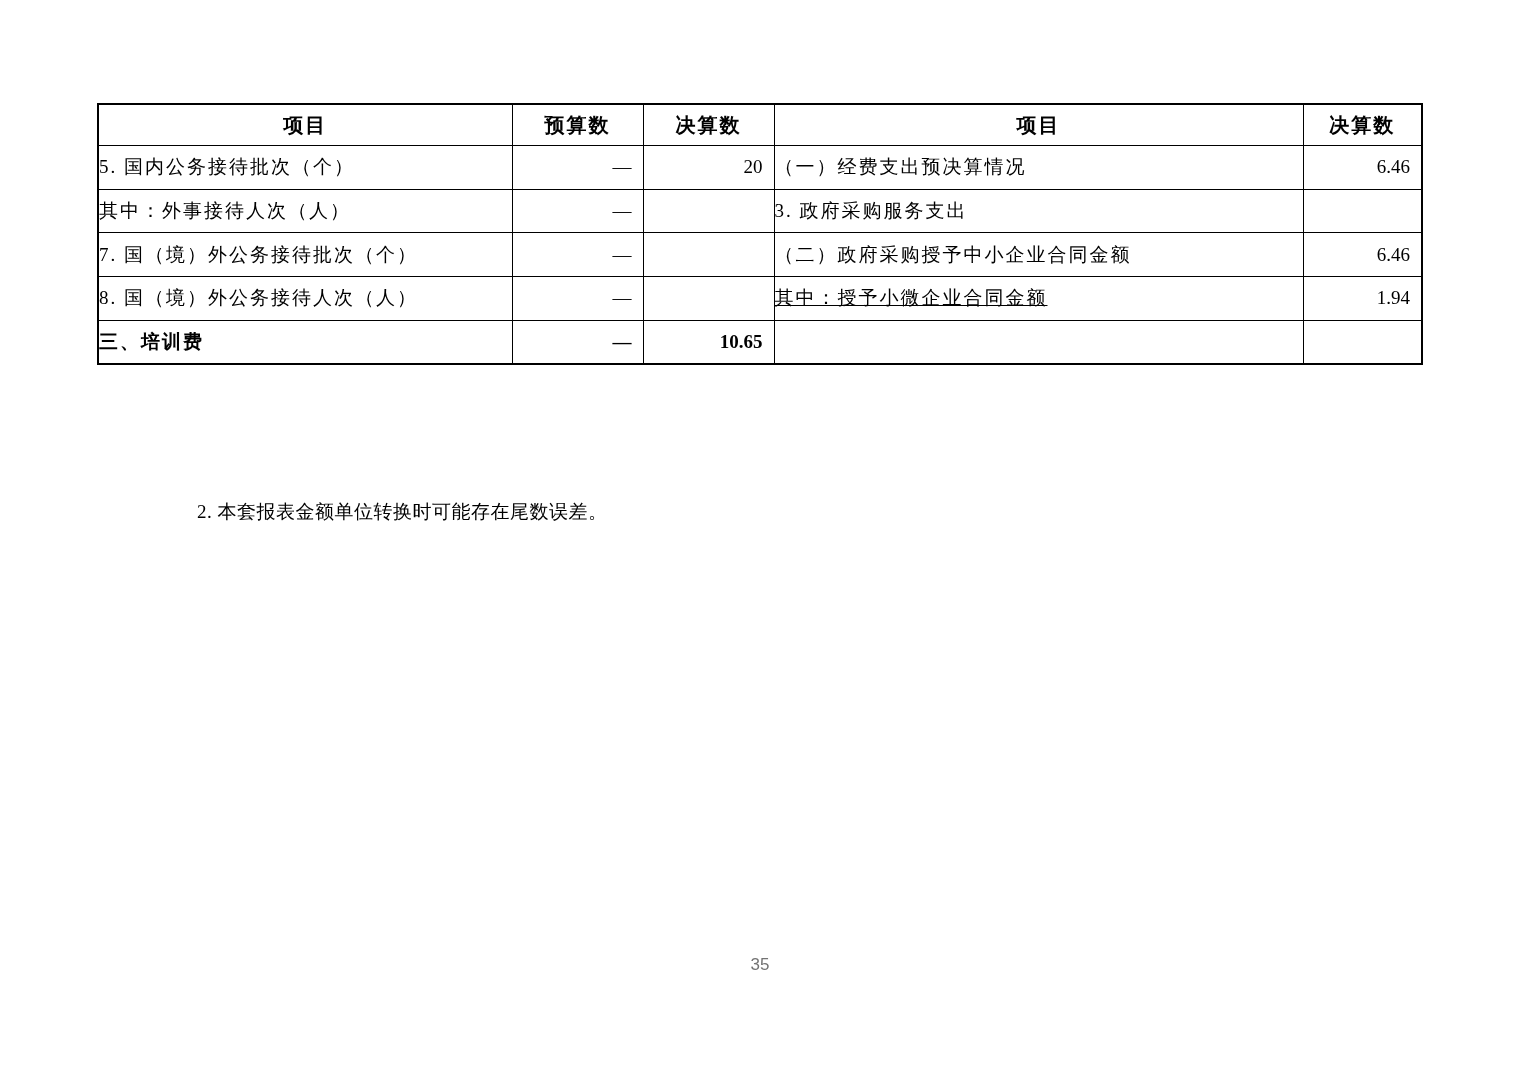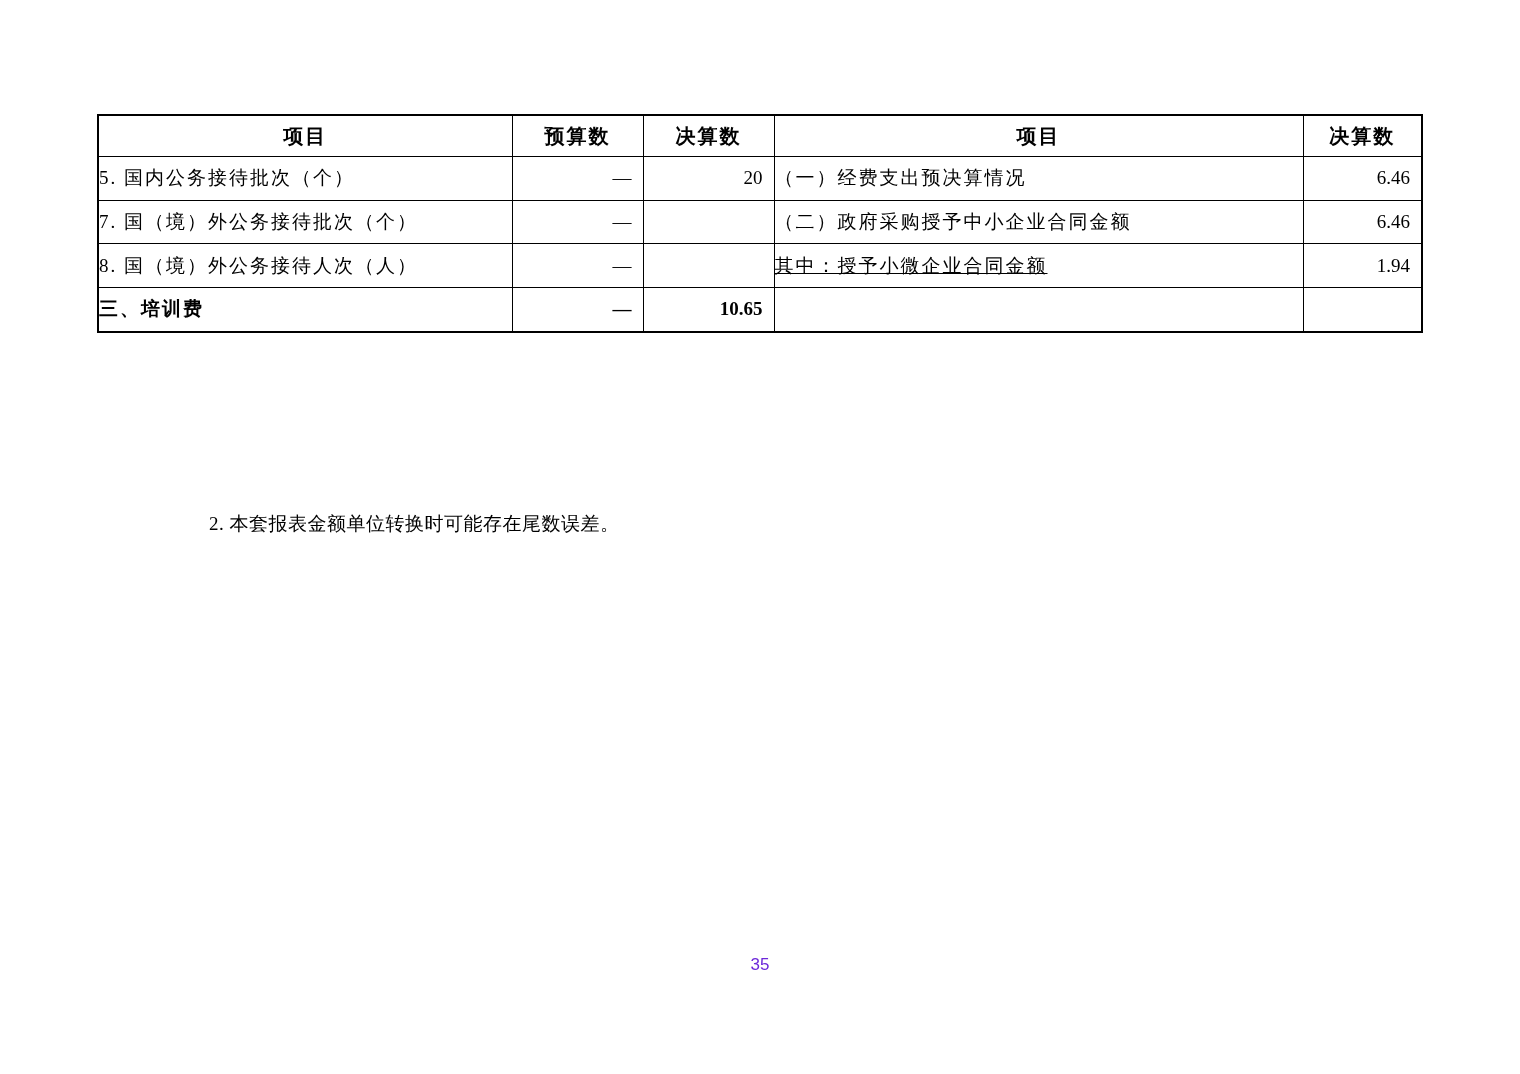--- a/index.html
+++ b/index.html
@@ -15,21 +15,21 @@
     color: #000;
     font-family: "Liberation Serif", "DejaVu Serif", serif;
   }
   .page {
     position: absolute;
     inset: 0;
   }
   table.tbl {
     position: absolute;
     left: 97px;
-    top: 114px;
+    top: 103px;
     width: 1324px;
     border-collapse: collapse;
     table-layout: fixed;
     border: 2px solid #000;
   }
   .tbl th, .tbl td {
     border: 1px solid #000;
     padding: 0;
     overflow: hidden;
     white-space: nowrap;
@@ -68,31 +68,31 @@
     font-size: 19px;
     line-height: 31px;
     letter-spacing: 0.5px;
   }
   .note1 {
     margin: 0;
     text-indent: 38px;
     text-align: justify;
   }
   .note2 {
-    margin: 12px;
+    margin: 0;
     padding-left: 100px;
   }
   .pageno {
     position: absolute;
     top: 955px;
     left: 0;
     width: 1520px;
     text-align: center;
     font-size: 17px;
-    color: #6d28d9;
+    color: #737373;
     font-family: "Liberation Sans", "DejaVu Sans", sans-serif;
   }
 </style>
 </head>
 <body>
 
 <div class="page">
 
   <table class="tbl">
     <colgroup>
@@ -113,20 +113,27 @@
     </thead>
     <tbody>
       <tr>
         <td class="item ind28">5. 国内公务接待批次（个）</td>
         <td class="num">—</td>
         <td class="num">20</td>
         <td class="item ind10">（一）经费支出预决算情况</td>
         <td class="num">6.46</td>
       </tr>
       <tr>
+        <td class="item ind58">其中：外事接待人次（人）</td>
+        <td class="num">—</td>
+        <td class="num"></td>
+        <td class="item ind28">3. 政府采购服务支出</td>
+        <td class="num"></td>
+      </tr>
+      <tr>
         <td class="item ind28">7. 国（境）外公务接待批次（个）</td>
         <td class="num">—</td>
         <td class="num"></td>
         <td class="item ind10">（二）政府采购授予中小企业合同金额</td>
         <td class="num">6.46</td>
       </tr>
       <tr>
         <td class="item ind28">8. 国（境）外公务接待人次（人）</td>
         <td class="num">—</td>
         <td class="num"></td>

